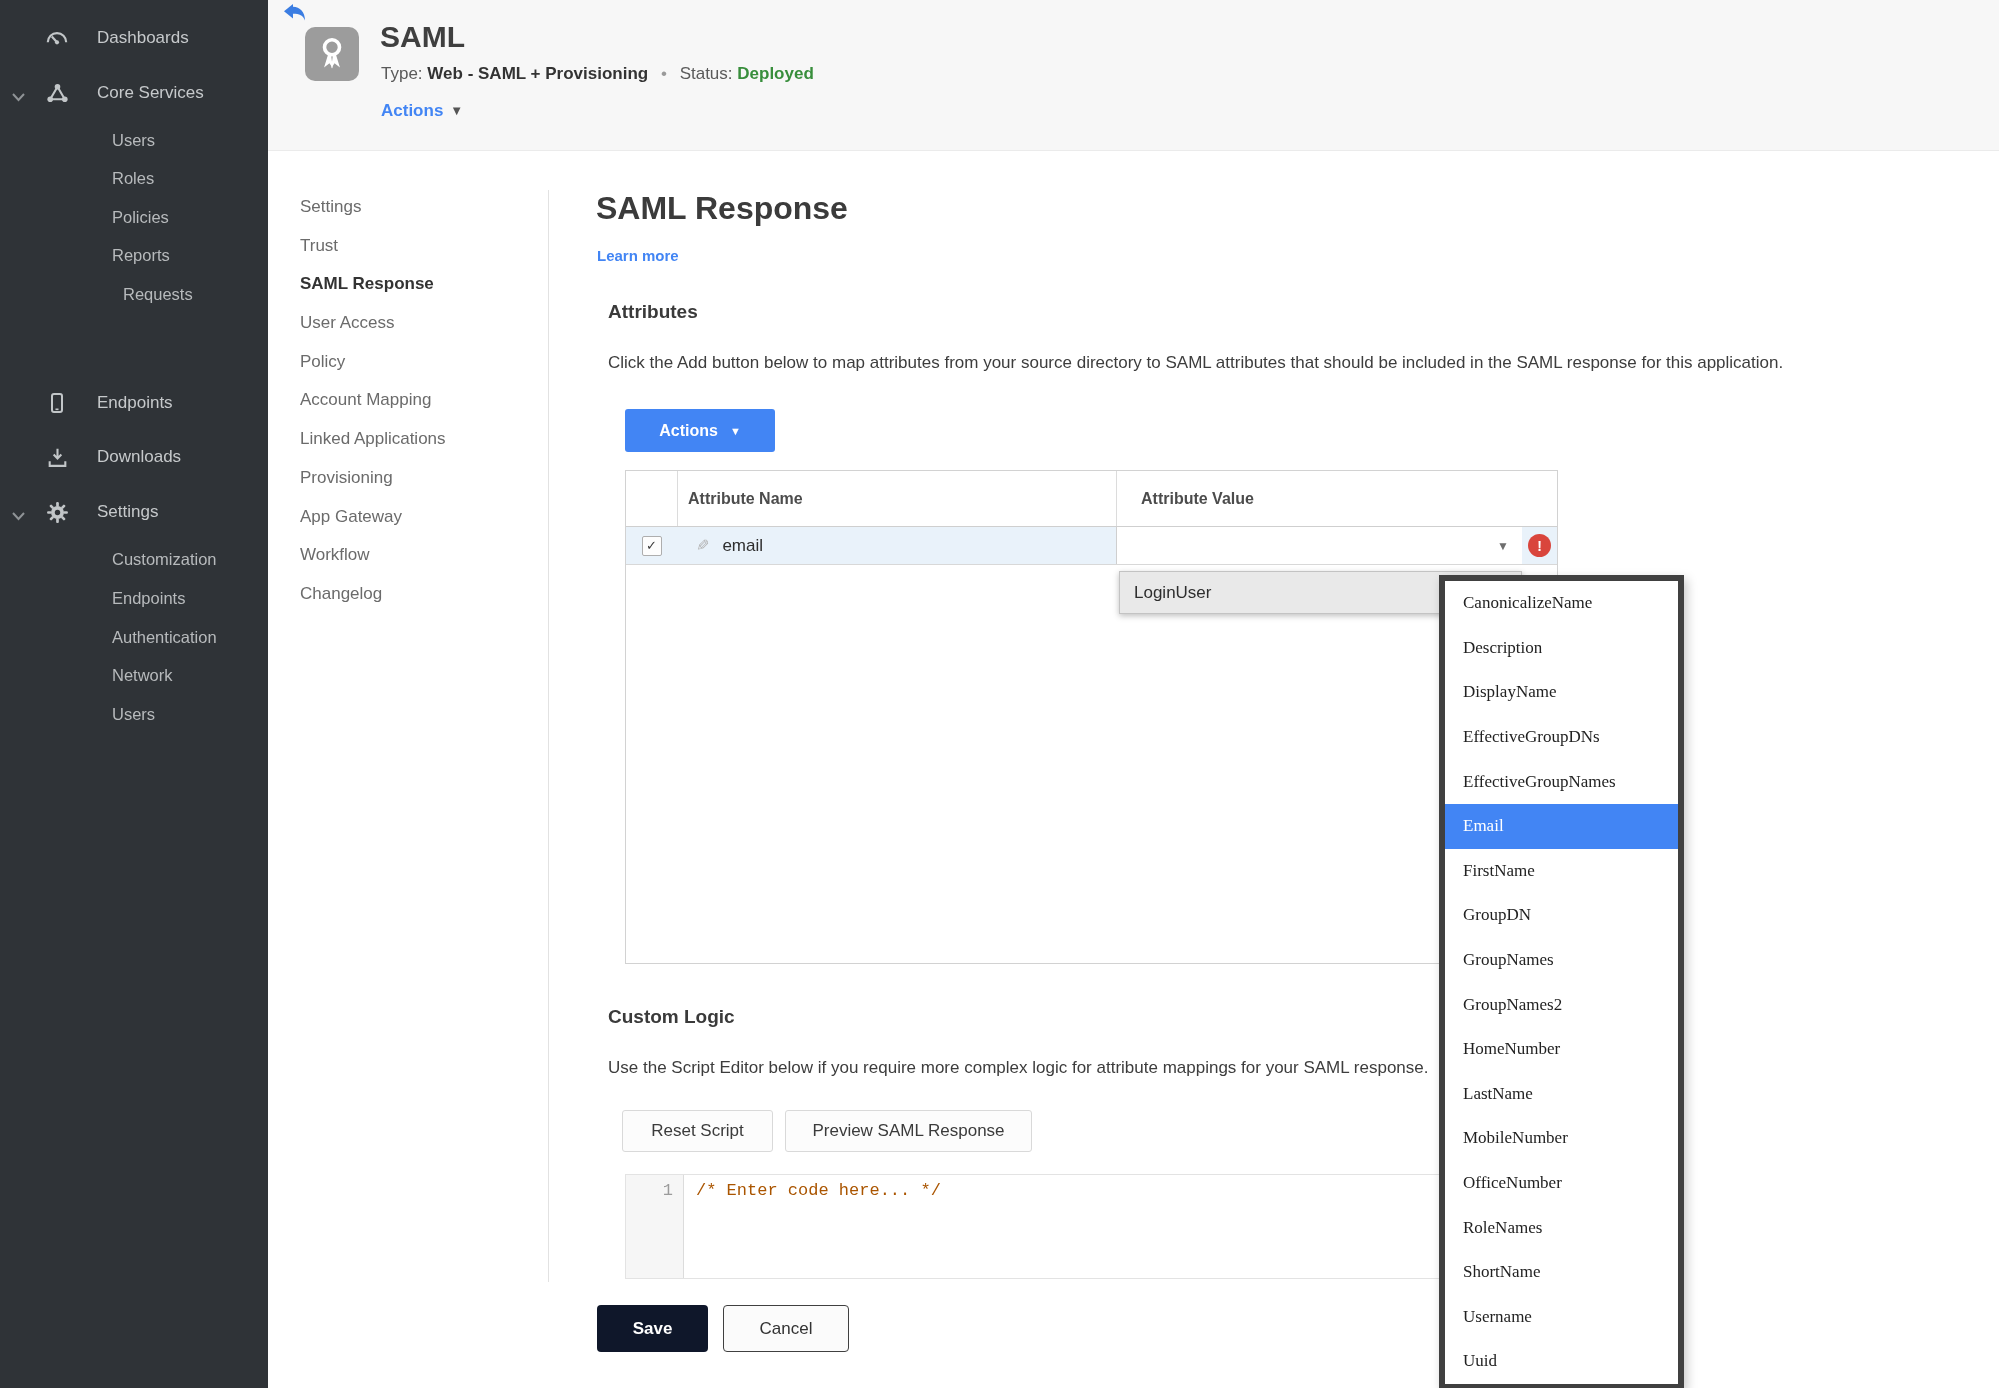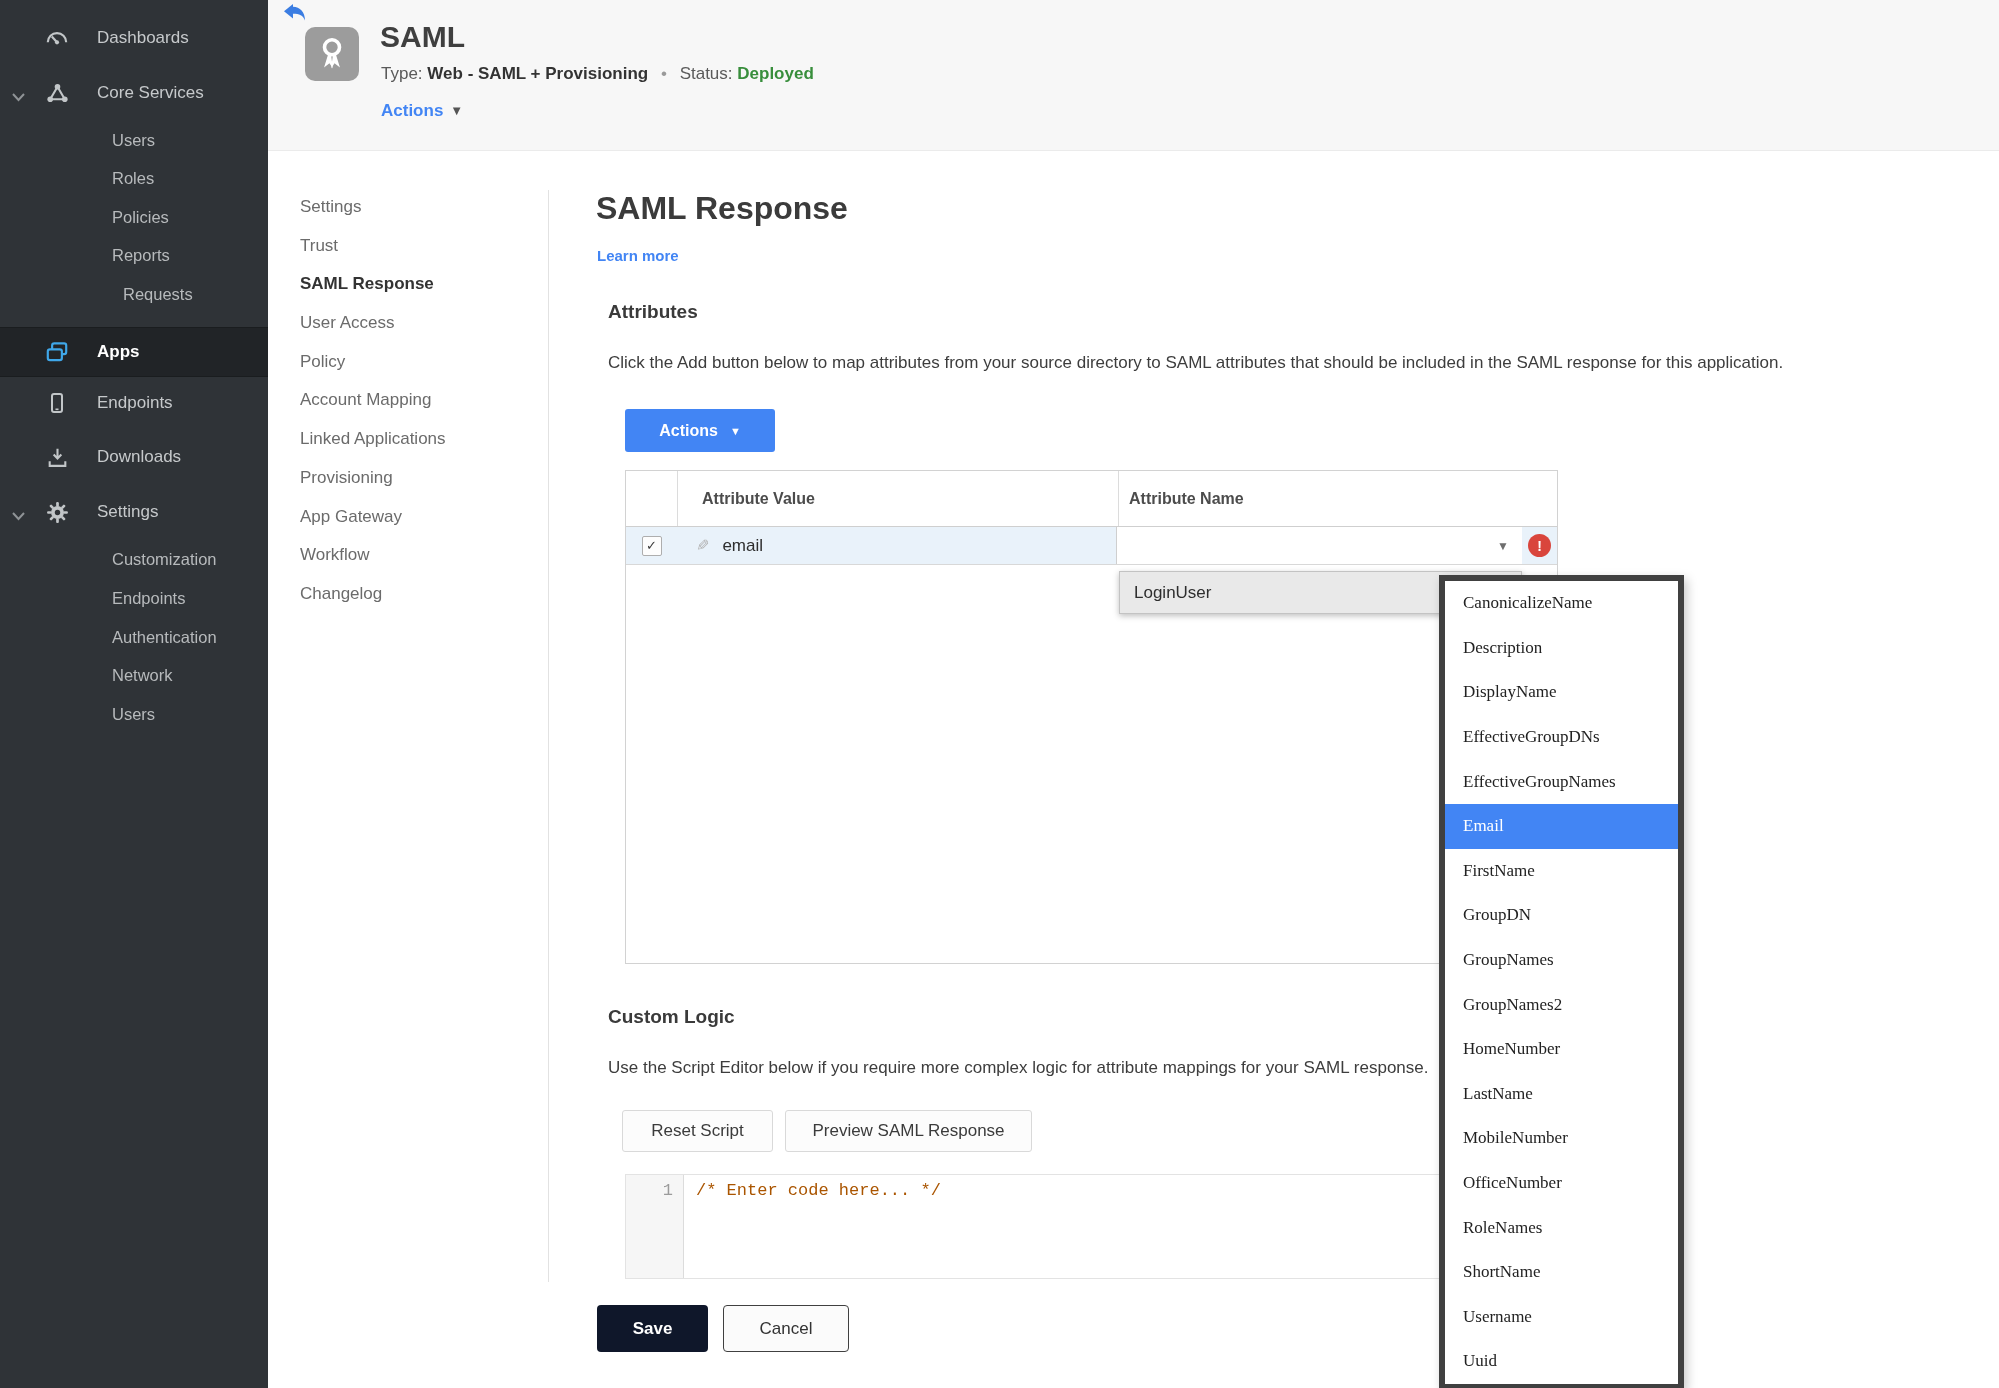--- a/index.html
+++ b/index.html
@@ -139,29 +139,20 @@
     <div class="side-row r-policies">
       <span class="side-sublabel">Policies</span>
     </div>
     <div class="side-row r-reports">
       <span class="side-sublabel">Reports</span>
     </div>
     <div class="side-row r-requests">
       <span class="side-sublabel">Requests</span>
     </div>
 
-    <div class="side-row r-apps">
-      <span class="side-icon">
-        <svg viewBox="0 0 24 24" width="26" height="26">
-            <rect x="7.5" y="4" width="13" height="10" rx="2" fill="none" stroke="#3fa7e9" stroke-width="2"></rect>
-            <rect x="3.5" y="9.5" width="13" height="10" rx="2" fill="#212427" stroke="#3fa7e9" stroke-width="2"></rect>
-          </svg>
-      </span>
-      <span class="side-label">Apps</span>
-    </div>
 
     <div class="side-row r-endpoints">
       <span class="side-icon">
         <svg viewBox="0 0 24 24" width="24" height="24">
             <rect x="7" y="3" width="10" height="18" rx="2" fill="none" stroke="#c2c6c8" stroke-width="2"></rect>
             <path d="M10.5 18.3 h3" stroke="#c2c6c8" stroke-width="1.6"></path>
           </svg>
       </span>
       <span class="side-label">Endpoints</span>
     </div>
@@ -266,22 +257,22 @@
   <div class="sec-desc d-attributes">Click the Add button below to map attributes from your source directory to SAML attributes that should be included in the SAML response for this application.</div>
 
   <div class="btn-actions">
     <span>Actions</span>
     <span class="caret">▼</span>
   </div>
 
   <div class="tbl">
     <div class="tbl-head">
       <div class="th th0"></div>
+      <div class="th th1">Attribute Name</div>
       <div class="th th2">Attribute Value</div>
-      <div class="th th1">Attribute Name</div>
     </div>
     <div class="trow">
       <div class="td0">
         <span class="checkbox">✓</span>
       </div>
       <div class="td1">
         <span class="pencil">✎</span>
         <span class="attr-name">email</span>
       </div>
       <div class="td2">

